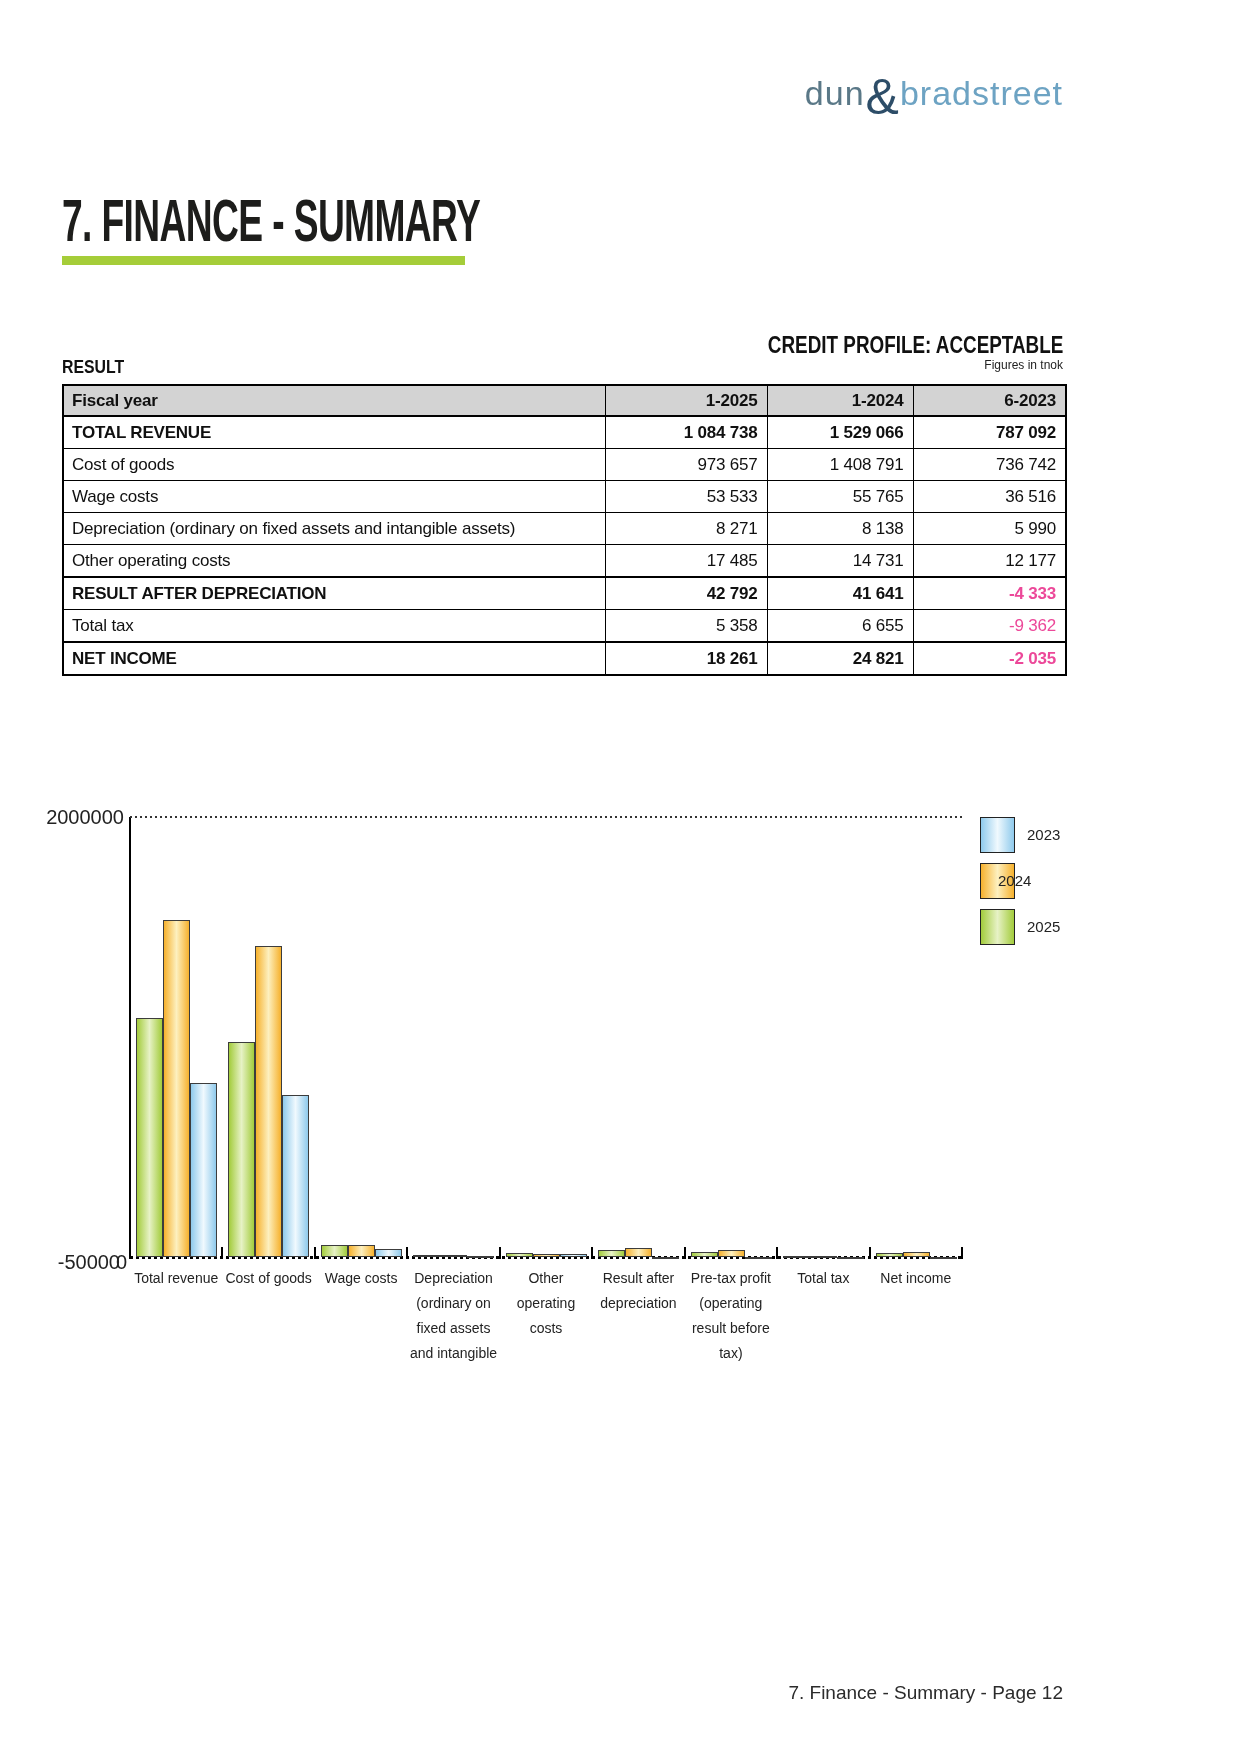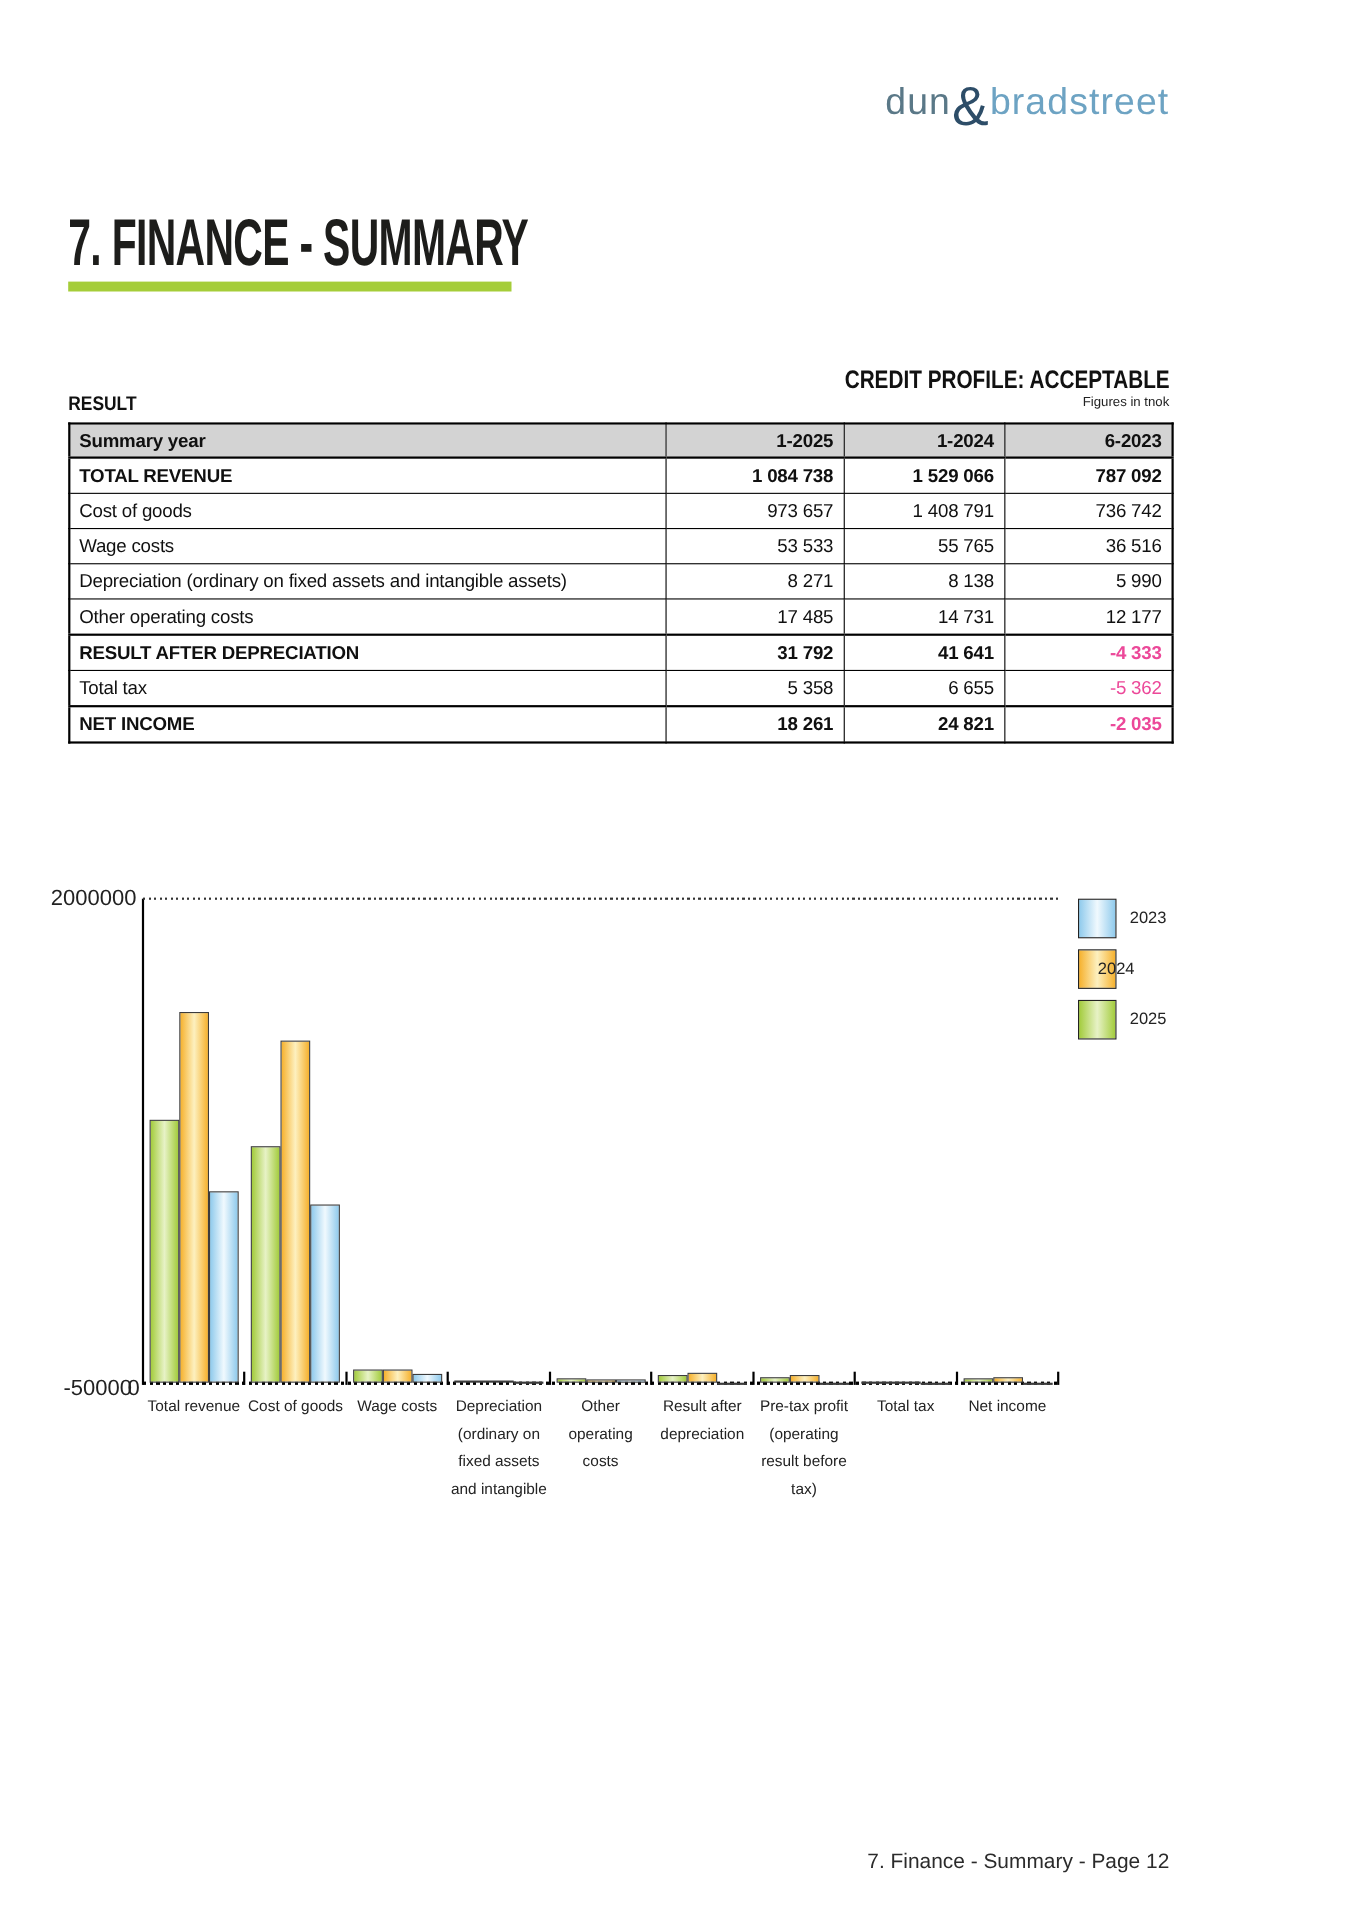--- a/index.html
+++ b/index.html
@@ -79,21 +79,21 @@
 
   <table id="result-table">
       <colgroup>
         <col style="width: 542px;">
         <col style="width: 162px;">
         <col style="width: 146px;">
         <col style="width: 153px;">
       </colgroup>
       <thead>
         <tr>
-          <th class="lab">Summary year</th>
+          <th class="lab">Fiscal year</th>
           <th class="val">1-2025</th>
           <th class="val">1-2024</th>
           <th class="val">6-2023</th>
         </tr>
       </thead>
       <tbody>
         <tr class="bold">
           <td class="lab">TOTAL REVENUE</td>
           <td class="val">1 084 738</td>
           <td class="val">1 529 066</td>
@@ -118,29 +118,29 @@
           <td class="val">5 990</td>
         </tr>
         <tr>
           <td class="lab">Other operating costs</td>
           <td class="val">17 485</td>
           <td class="val">14 731</td>
           <td class="val">12 177</td>
         </tr>
         <tr class="bold">
           <td class="lab">RESULT AFTER DEPRECIATION</td>
-          <td class="val">31 792</td>
+          <td class="val">42 792</td>
           <td class="val">41 641</td>
           <td class="val neg">-4 333</td>
         </tr>
         <tr>
           <td class="lab">Total tax</td>
           <td class="val">5 358</td>
           <td class="val">6 655</td>
-          <td class="val neg">-5 362</td>
+          <td class="val neg">-9 362</td>
         </tr>
         <tr class="bold">
           <td class="lab">NET INCOME</td>
           <td class="val">18 261</td>
           <td class="val">24 821</td>
           <td class="val neg">-2 035</td>
         </tr>
       </tbody>
     </table>
 

